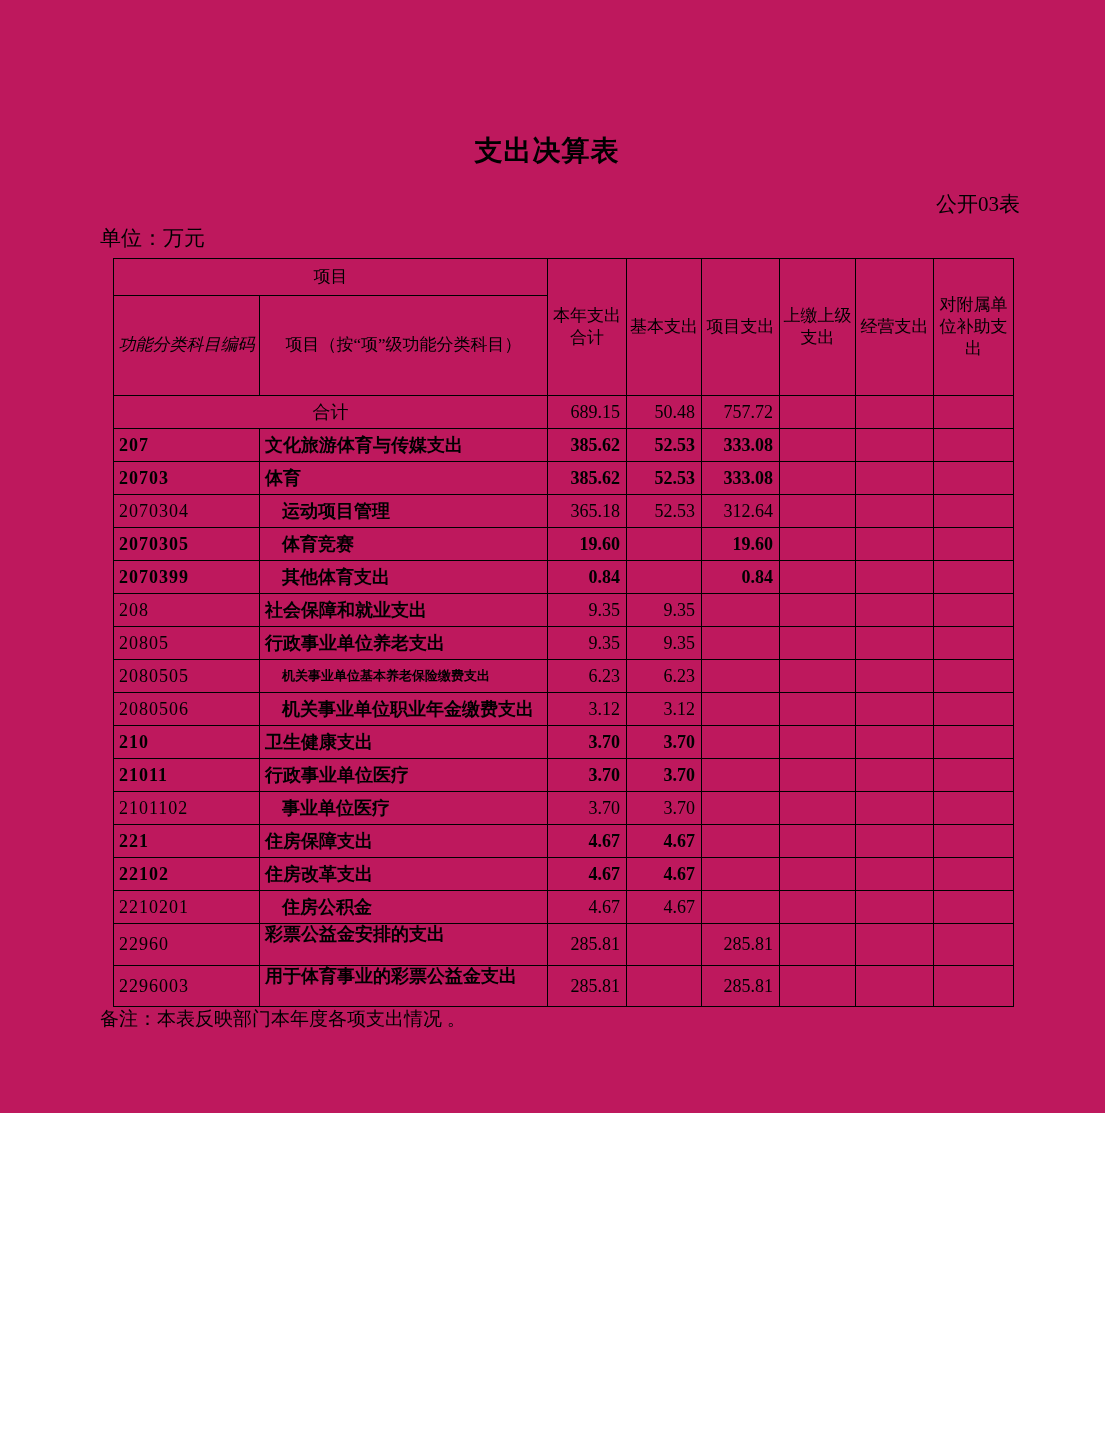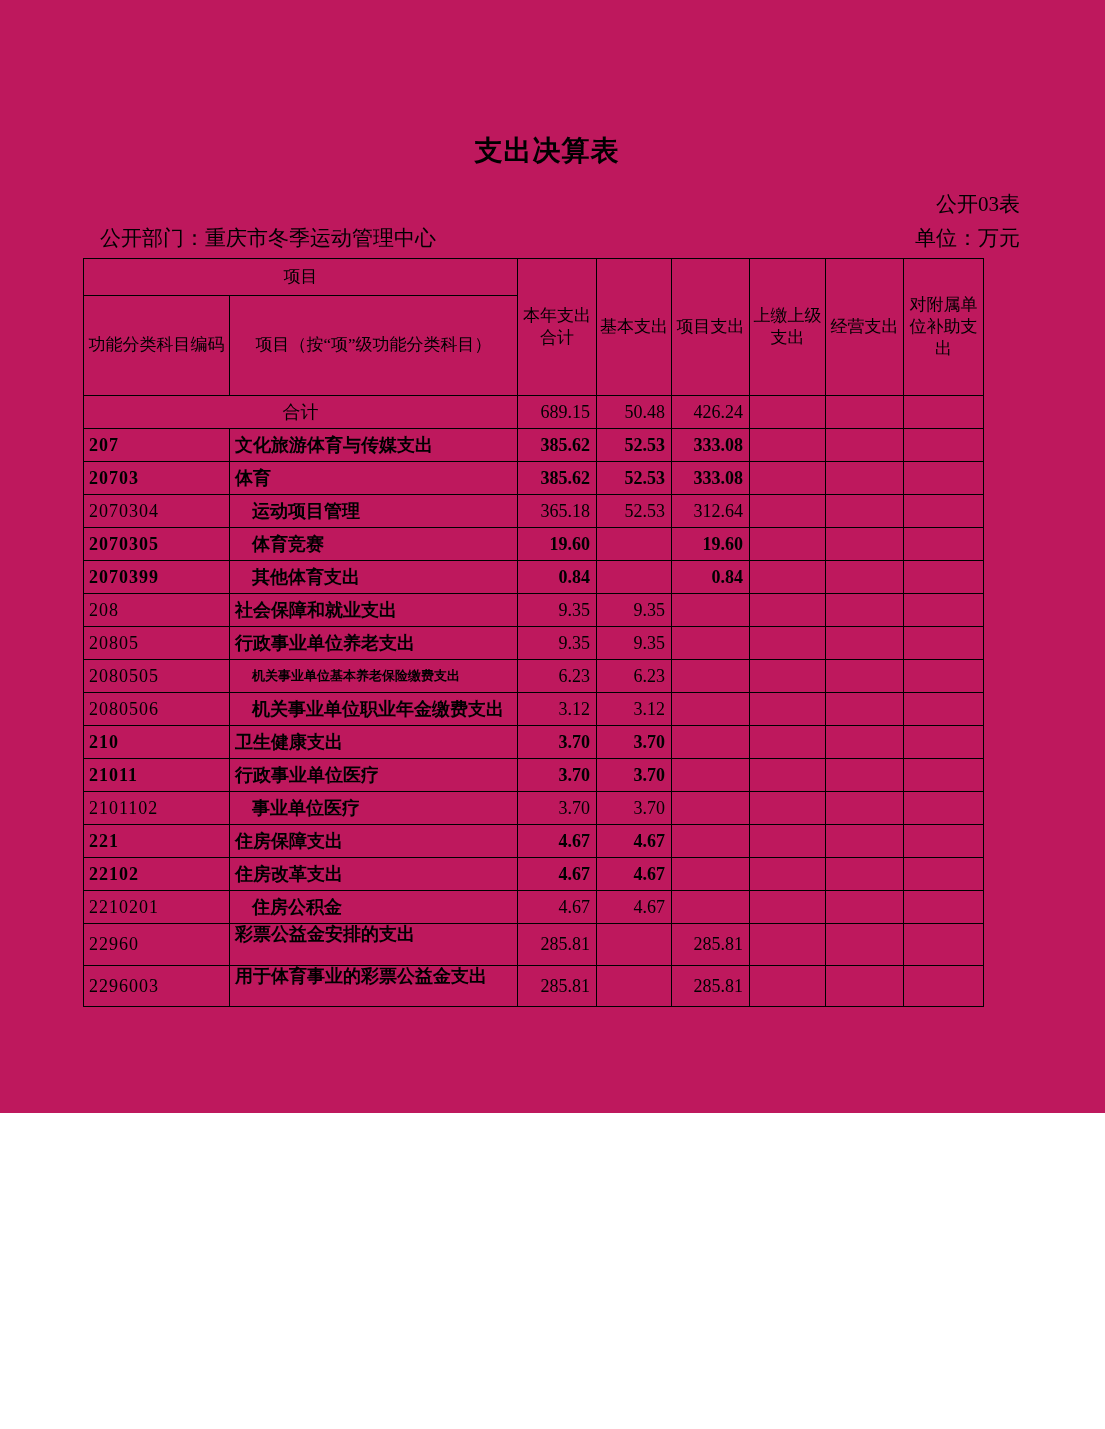--- a/index.html
+++ b/index.html
@@ -37,41 +37,41 @@
     top: 224px;
     left: 100px;
     width: 920px;
     display: flex;
     justify-content: space-between;
     font-size: 21px;
   }
   table.report {
     position: absolute;
     top: 258px;
-    left: 83px;
+    left: 113px;
     width: 900px;
     border-collapse: collapse;
     table-layout: fixed;
     font-size: 18px;
   }
   table.report th, table.report td {
     border: 1px solid #000000;
     overflow: hidden;
     vertical-align: middle;
   }
   table.report th {
     font-weight: normal;
     font-size: 17px;
     text-align: center;
     line-height: 1.3;
     padding: 0 1px;
   }
   tr.hrow1 { height: 37px; }
   tr.hrow2 { height: 100px; }
-  th.ch-code { padding: 0 10px; }
+  th.ch-code { padding: 0 10px; font-style: italic; }
   th.ch-name { padding: 0 4px; }
   tbody tr { height: 33px; }
   tbody tr.tall { height: 40px; }
   td.code { text-align: left; padding: 0 2px 0 5px; letter-spacing: 1px; }
   td.name { text-align: left; padding-left: 5px; line-height: 1.15; font-weight: bold; }
   td.name.indent { padding-left: 22px; }
   td.name.vbottom { vertical-align: bottom; padding-bottom: 20px; }
   td.num { text-align: right; padding-right: 6px; }
   td.merged-name { text-align: center; }
   tr.bold td { font-weight: bold; }
@@ -85,21 +85,20 @@
 </head>
 <body>
 
 <div class="page">
 
   <div class="doc-title">支出决算表</div>
 
   <div class="table-code-line">公开03表</div>
 
   <div class="meta-line">
-    <span>公开部门：重庆市冬季运动管理中心</span>
     <span>单位：万元</span>
   </div>
 
   <table class="report">
     <colgroup>
       <col style="width:146px">
         <col style="width:288px">
         <col style="width:79px">
         <col style="width:75px">
       <col style="width:78px">
@@ -120,21 +119,21 @@
       <tr class="hrow2">
         <th class="ch-code">功能分类科目编码</th>
         <th class="ch-name">项目（按“项”级功能分类科目）</th>
       </tr>
     </thead>
     <tbody>
         <tr>
           <td class="merged-name" colspan="2">合计</td>
           <td class="num">689.15</td>
           <td class="num">50.48</td>
-          <td class="num">426.24</td>
+          <td class="num">757.72</td>
           <td class="num"></td>
           <td class="num"></td>
           <td class="num"></td>
         </tr>
         <tr class="bold">
           <td class="code">207</td>
           <td class="name">文化旅游体育与传媒支出</td>
           <td class="num">385.62</td>
           <td class="num">52.53</td>
           <td class="num">333.08</td>
@@ -298,14 +297,15 @@
           <td class="num">285.81</td>
           <td class="num"></td>
           <td class="num">285.81</td>
           <td class="num"></td>
           <td class="num"></td>
           <td class="num"></td>
         </tr>
       </tbody>
   </table>
 
+  <div class="note-line">备注：本表反映部门本年度各项支出情况 。</div>
 
 </div>
 
 </body></html>

